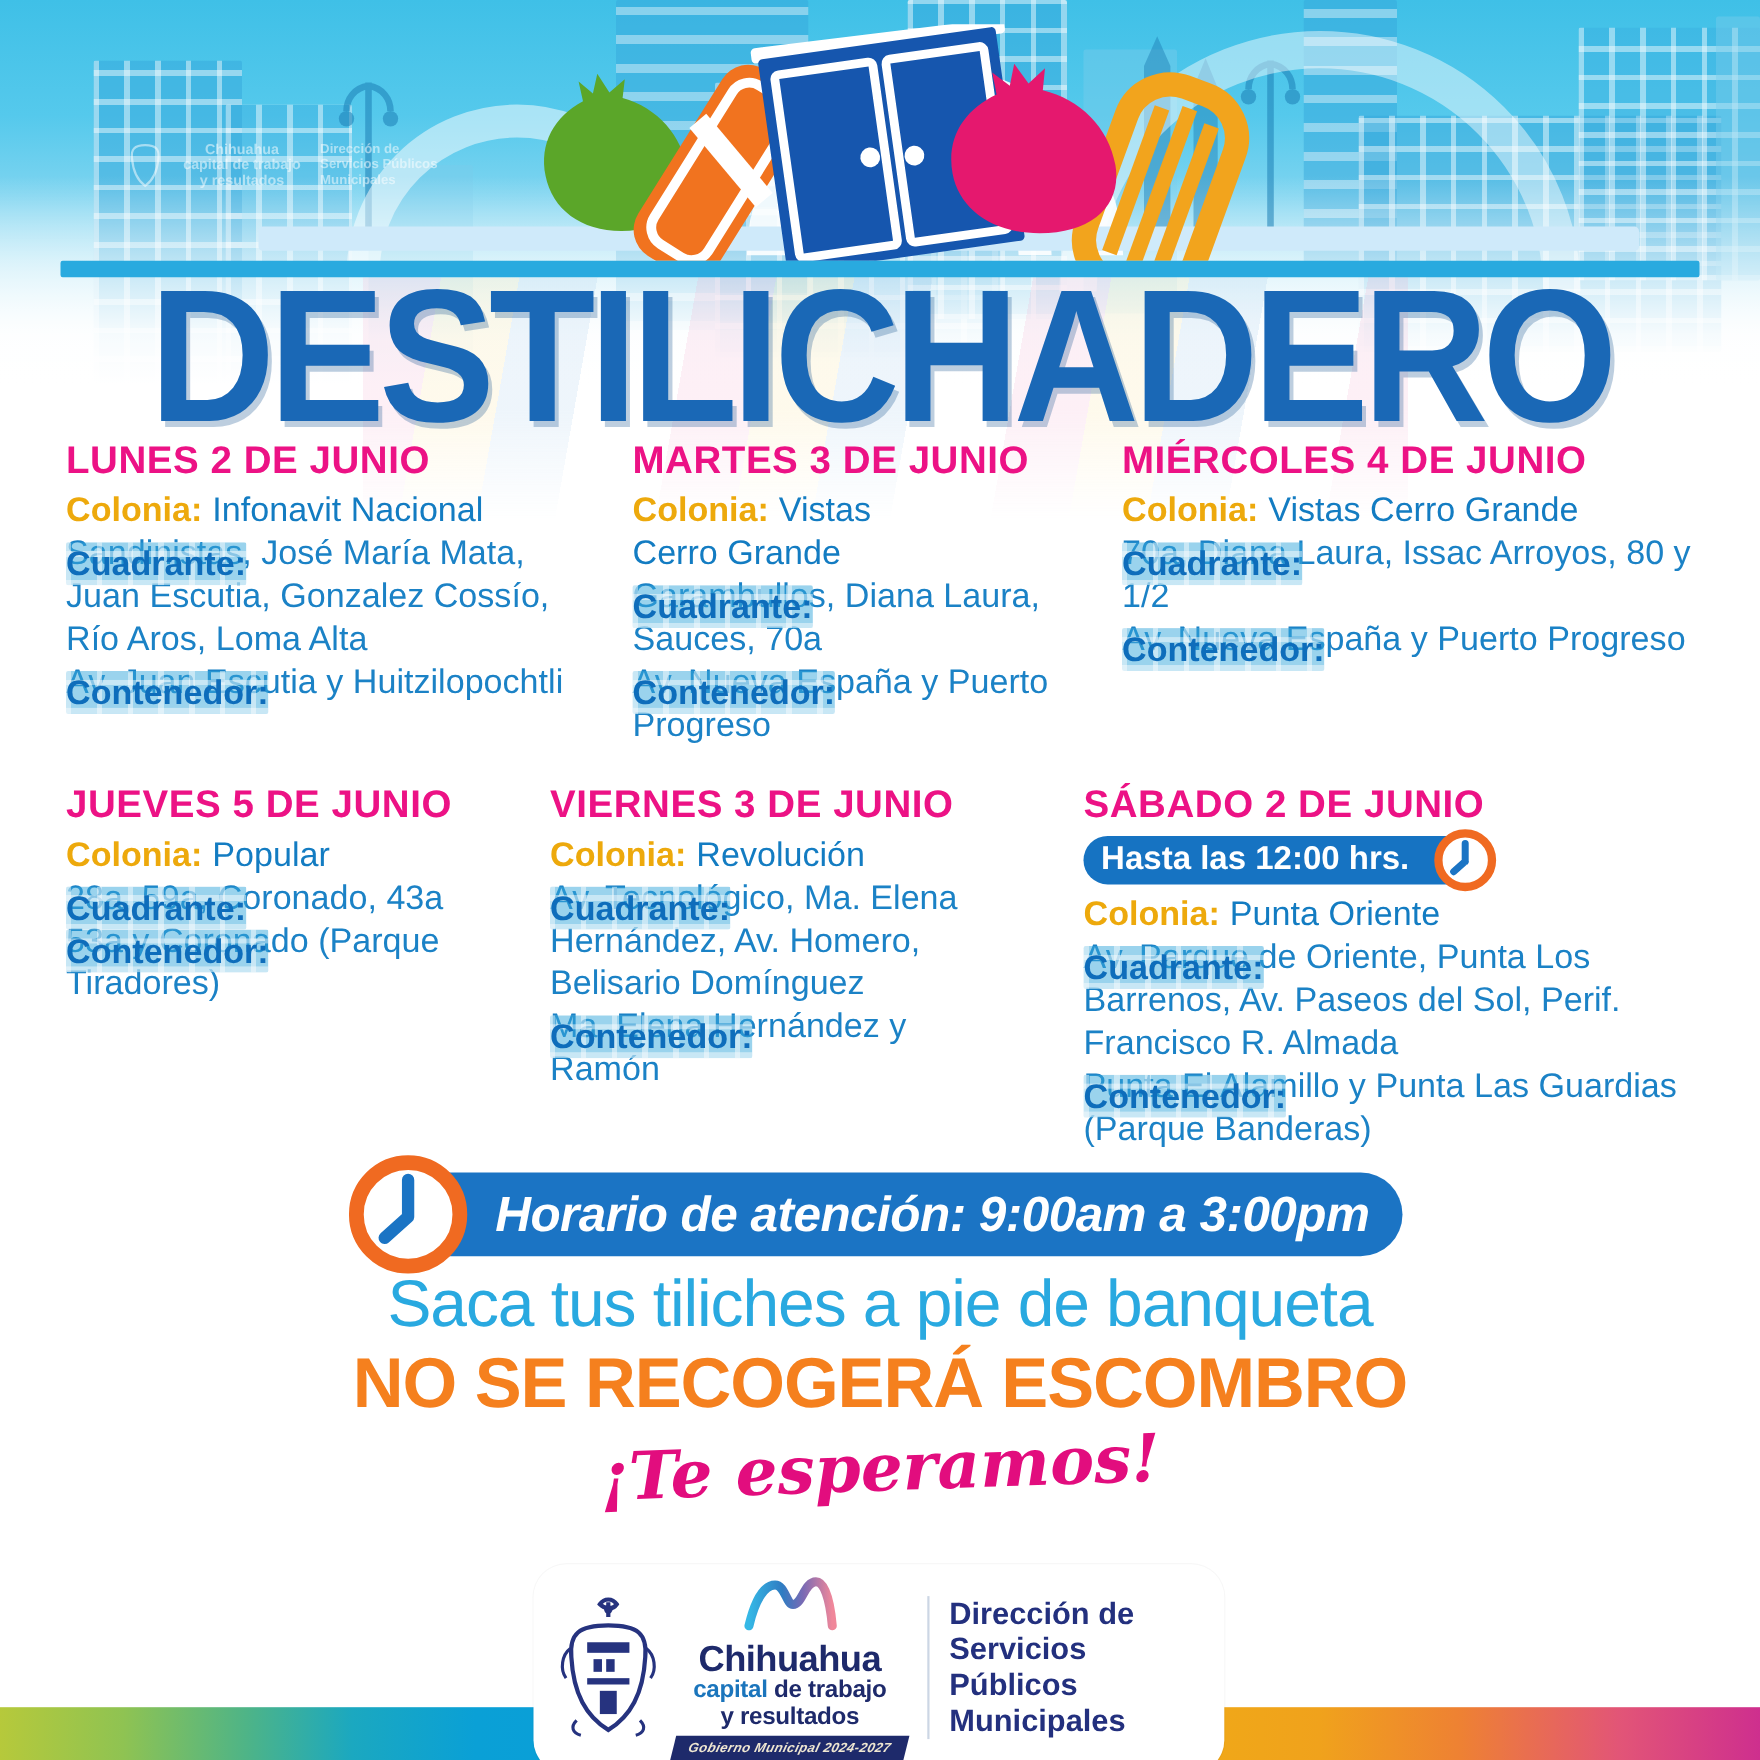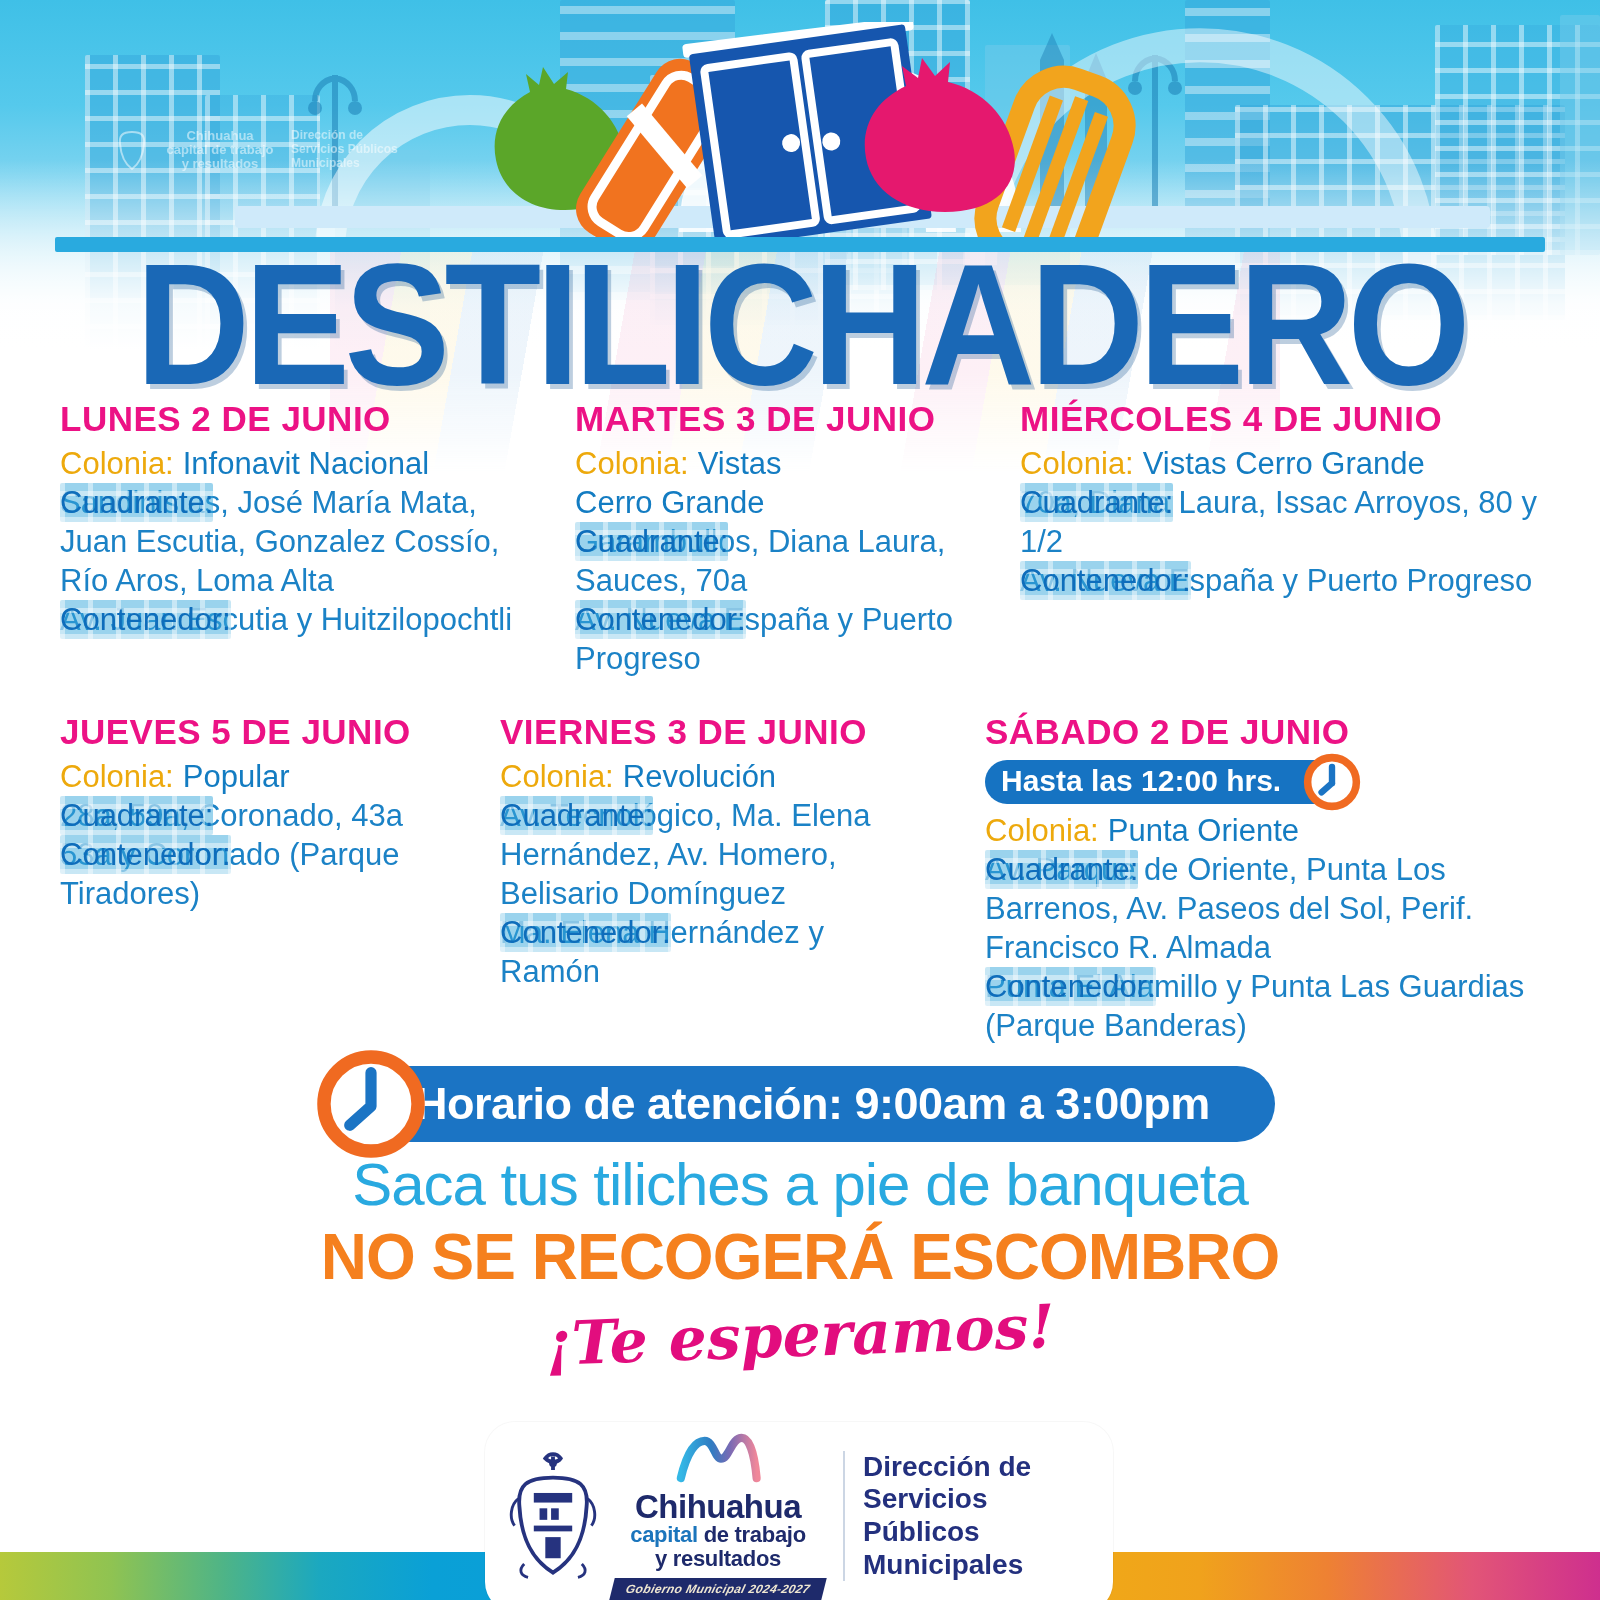--- a/index.html
+++ b/index.html
@@ -32,31 +32,31 @@
     color:#1A68B6;letter-spacing:-6px;white-space:nowrap;line-height:1;
     text-shadow:4px 5px 0 rgba(18,78,140,.28);}
   .wm{position:absolute;left:115px;top:128px;z-index:3;display:flex;gap:16px;align-items:center;
     color:rgba(255,255,255,.6);opacity:.85;}
   .wm .wm-brand{font-size:13px;font-weight:bold;line-height:1.1;width:110px;text-align:center;}
   .wm .wm-dept{font-size:12px;font-weight:bold;line-height:1.15;width:125px;}
   
   .day{position:absolute;z-index:8;}
   .day h2{margin:0 0 5px;font-size:35px;font-weight:bold;color:#EC1285;letter-spacing:.5px;line-height:1.1;}
   .day p{margin:0;font-size:31px;line-height:39px;font-weight:normal;color:#1B82C6;}
-  .lbl{font-weight:normal;margin-right:9px;}
+  .lbl{font-weight:bold;margin-right:9px;margin-top:10px;}
   .lbl.y{color:#EDA90C;}
   .lbl.b{color:#0E6DBB;}
   .val.vb{font-weight:normal;color:#137CC2;}
   .val.block{display:block;}
   .badge{position:relative;display:inline-block;background:#1673C2;color:#fff;border-radius:26px;
     padding:4px 62px 7px 16px;font-size:30px;font-weight:bold;line-height:1.1;margin:3px 0 7px;}
   .badge svg{position:absolute;right:-18px;top:50%;transform:translateY(-50%);}
   
   .pill{position:absolute;left:345px;top:1066px;width:930px;height:76px;background:#1B74C4;border-radius:40px;
-    z-index:8;display:flex;align-items:center;justify-content:flex-start;padding-left:70px;padding-right:30px;box-sizing:border-box;}
+    z-index:8;display:flex;align-items:center;justify-content:flex-end;padding-left:70px;padding-right:30px;box-sizing:border-box;font-style:italic;}
   .pill .pill-text{color:#fff;font-size:45px;font-weight:bold;white-space:nowrap;letter-spacing:-0.5px;}
   .pill svg{position:absolute;left:-30px;top:-18px;}
   .cta1{position:absolute;left:0;top:1150px;width:1600px;text-align:center;z-index:8;
     font-size:60px;font-weight:normal;color:#29A9E0;letter-spacing:-1px;}
   .cta2{position:absolute;left:0;top:1220px;width:1600px;text-align:center;z-index:8;
     font-size:64px;font-weight:bold;color:#F5801E;letter-spacing:-1px;}
   .cta3{position:absolute;left:0;top:1300px;width:1600px;text-align:center;z-index:8;
     font-family:"DejaVu Serif",serif;font-style:italic;font-weight:bold;font-size:60px;color:#E20D7E;
     transform:rotate(-2deg);}
   

